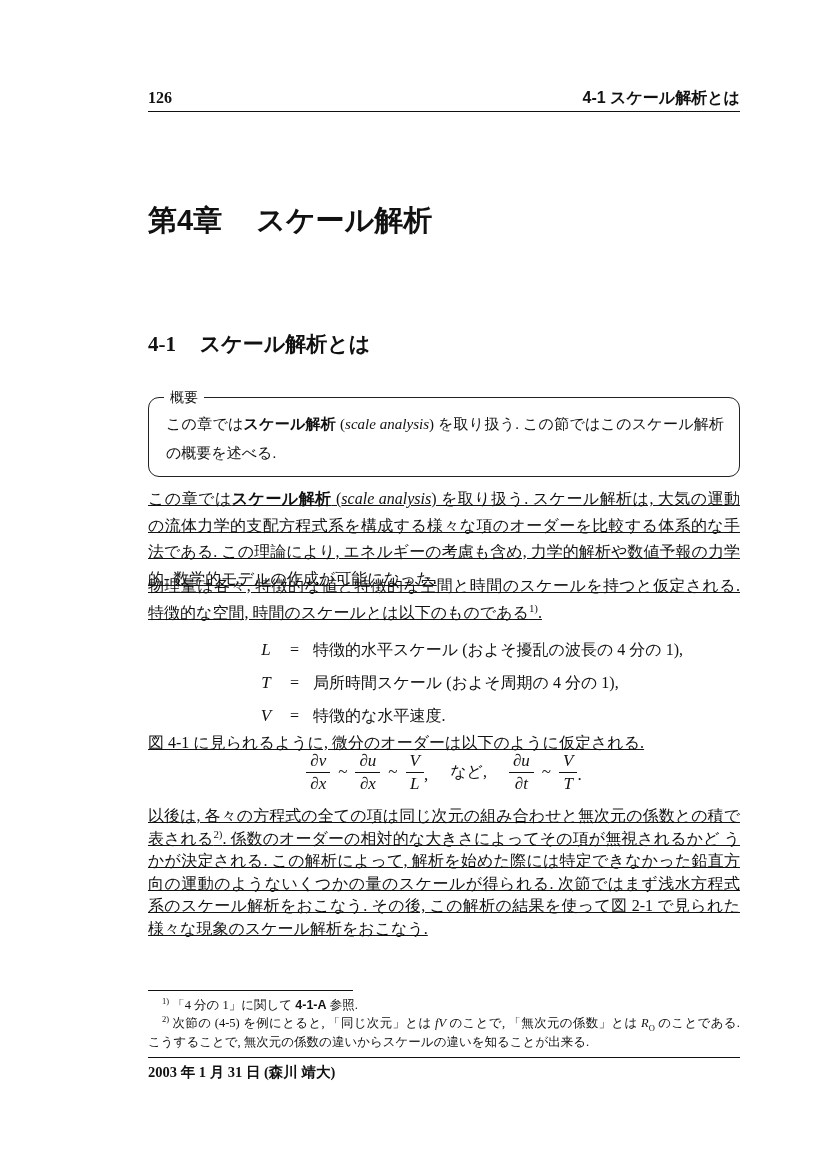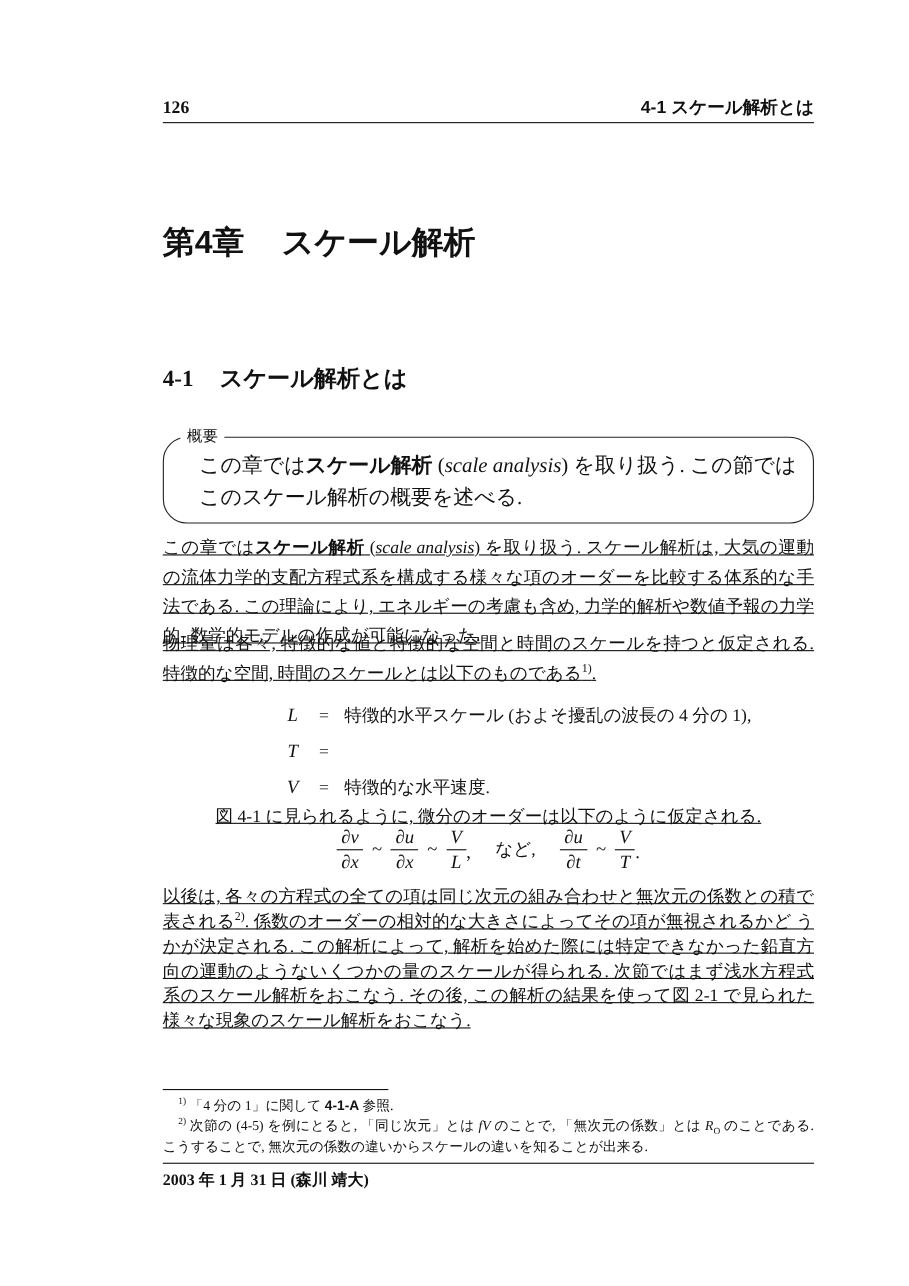--- a/index.html
+++ b/index.html
@@ -27,29 +27,29 @@
   .header .rightsec{margin-left:auto;font-family:"Liberation Sans","DejaVu Sans",sans-serif;}
   .header-rule{top:111px;border-top:1px solid #111;height:0;}
 
   
   .chapter{top:201px;font-size:29px;font-weight:bold;font-family:"Liberation Sans","DejaVu Sans",sans-serif;}
   .chapter .ch-label{margin-right:26px;margin-top:32px;}
   .section{top:330px;font-size:21px;font-weight:bold;font-family:"Liberation Sans","DejaVu Sans",sans-serif;}
   .section .sec-num{font-family:"Liberation Serif","DejaVu Serif",serif;margin-right:18px;}
 
   
-  .obox{top:397px;border:1.4px solid #222;border-radius:22px;min-height:52px;padding:11px 15px 8px 32px;box-sizing:border-box;}
+  .obox{top:397px;border:1.4px solid #222;border-radius:11px;min-height:52px;padding:11px 15px 8px 17px;box-sizing:border-box;}
   .obox-label{position:absolute;top:-10px;left:15px;background:#fff;padding:0 6px;font-size:14px;line-height:19px;}
-  .obox-text{font-size:19px;line-height:29px;text-align:justify;}
+  .obox-text{font-size:15px;line-height:29px;text-align:justify;}
 
   
   .para{font-size:16px;line-height:26.5px;text-align:justify;text-decoration:underline;}
   .p1{top:486px;}
   .p2{top:573px;}
-  .p3{top:730px;text-align:center;}
+  .p3{top:730px;text-align:left;}
   .p4{top:805px;line-height:22.5px;}
   .p5{top:926px;line-height:22.5px;}
 
   
   .defs{top:640px;}
   .def-row{display:flex;align-items:baseline;padding-left:108px;height:33px;font-size:16px;}
   .def-sym{width:20px;text-align:center;font-style:italic;font-size:17px;}
   .def-eq{margin:0 14px;}
   .def-desc{flex:1;}
 
@@ -106,20 +106,21 @@
 
     <div class="abs defs">
       <div class="def-row">
         <span class="def-sym">L</span>
         <span class="def-eq">=</span>
         <span class="def-desc">特徴的水平スケール (およそ擾乱の波長の 4 分の 1),</span>
       </div>
       <div class="def-row">
         <span class="def-sym">T</span>
         <span class="def-eq">=</span>
+        <span class="def-desc">局所時間スケール (およそ周期の 4 分の 1),</span>
       </div>
       <div class="def-row">
         <span class="def-sym">V</span>
         <span class="def-eq">=</span>
         <span class="def-desc">特徴的な水平速度.</span>
       </div>
     </div>
 
     <div class="abs para p3"><span>図 4-1 に見られるように, 微分のオーダーは以下のように仮定される.</span></div>
 

